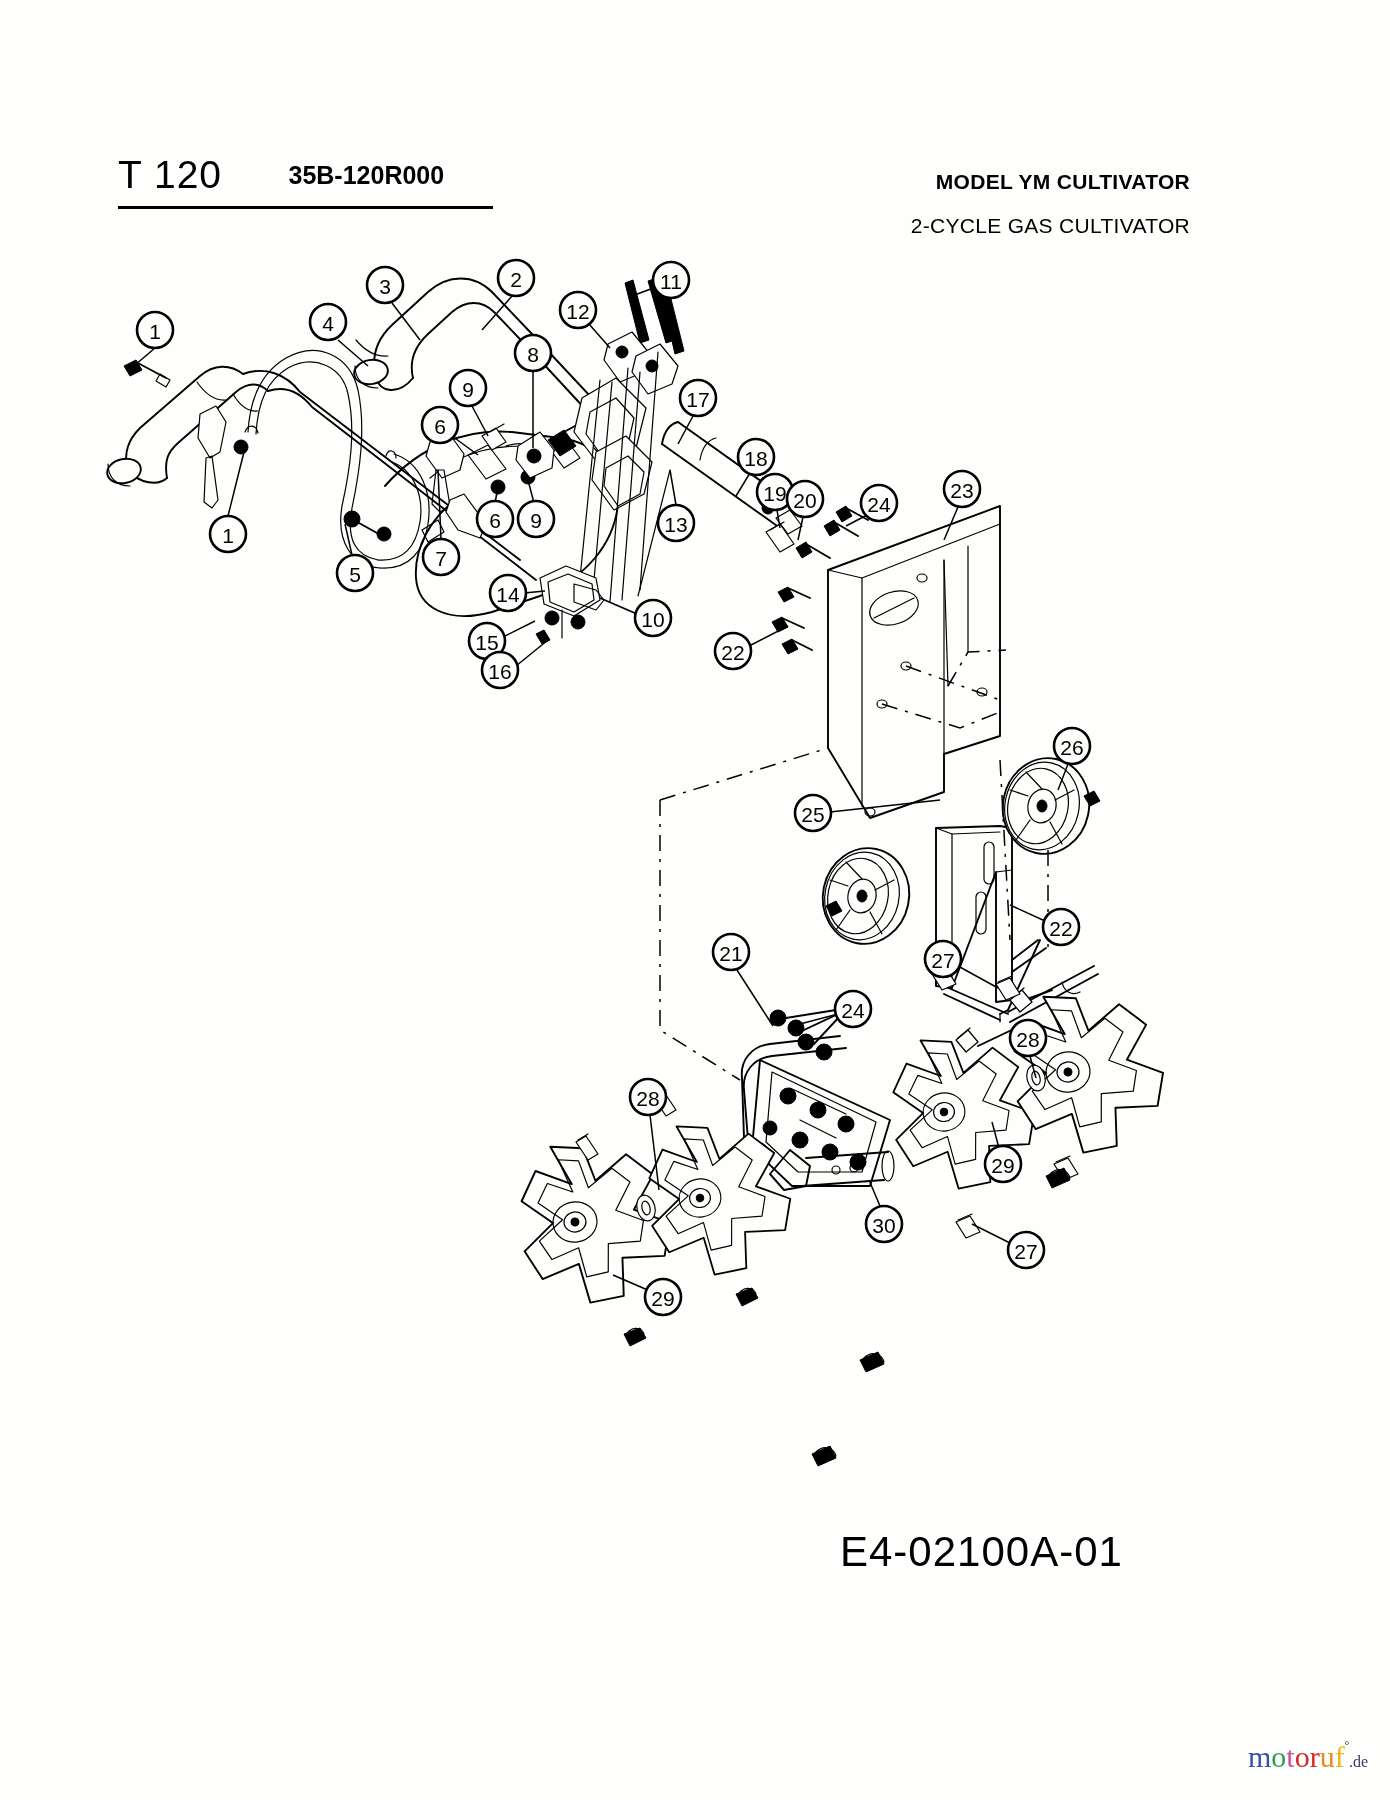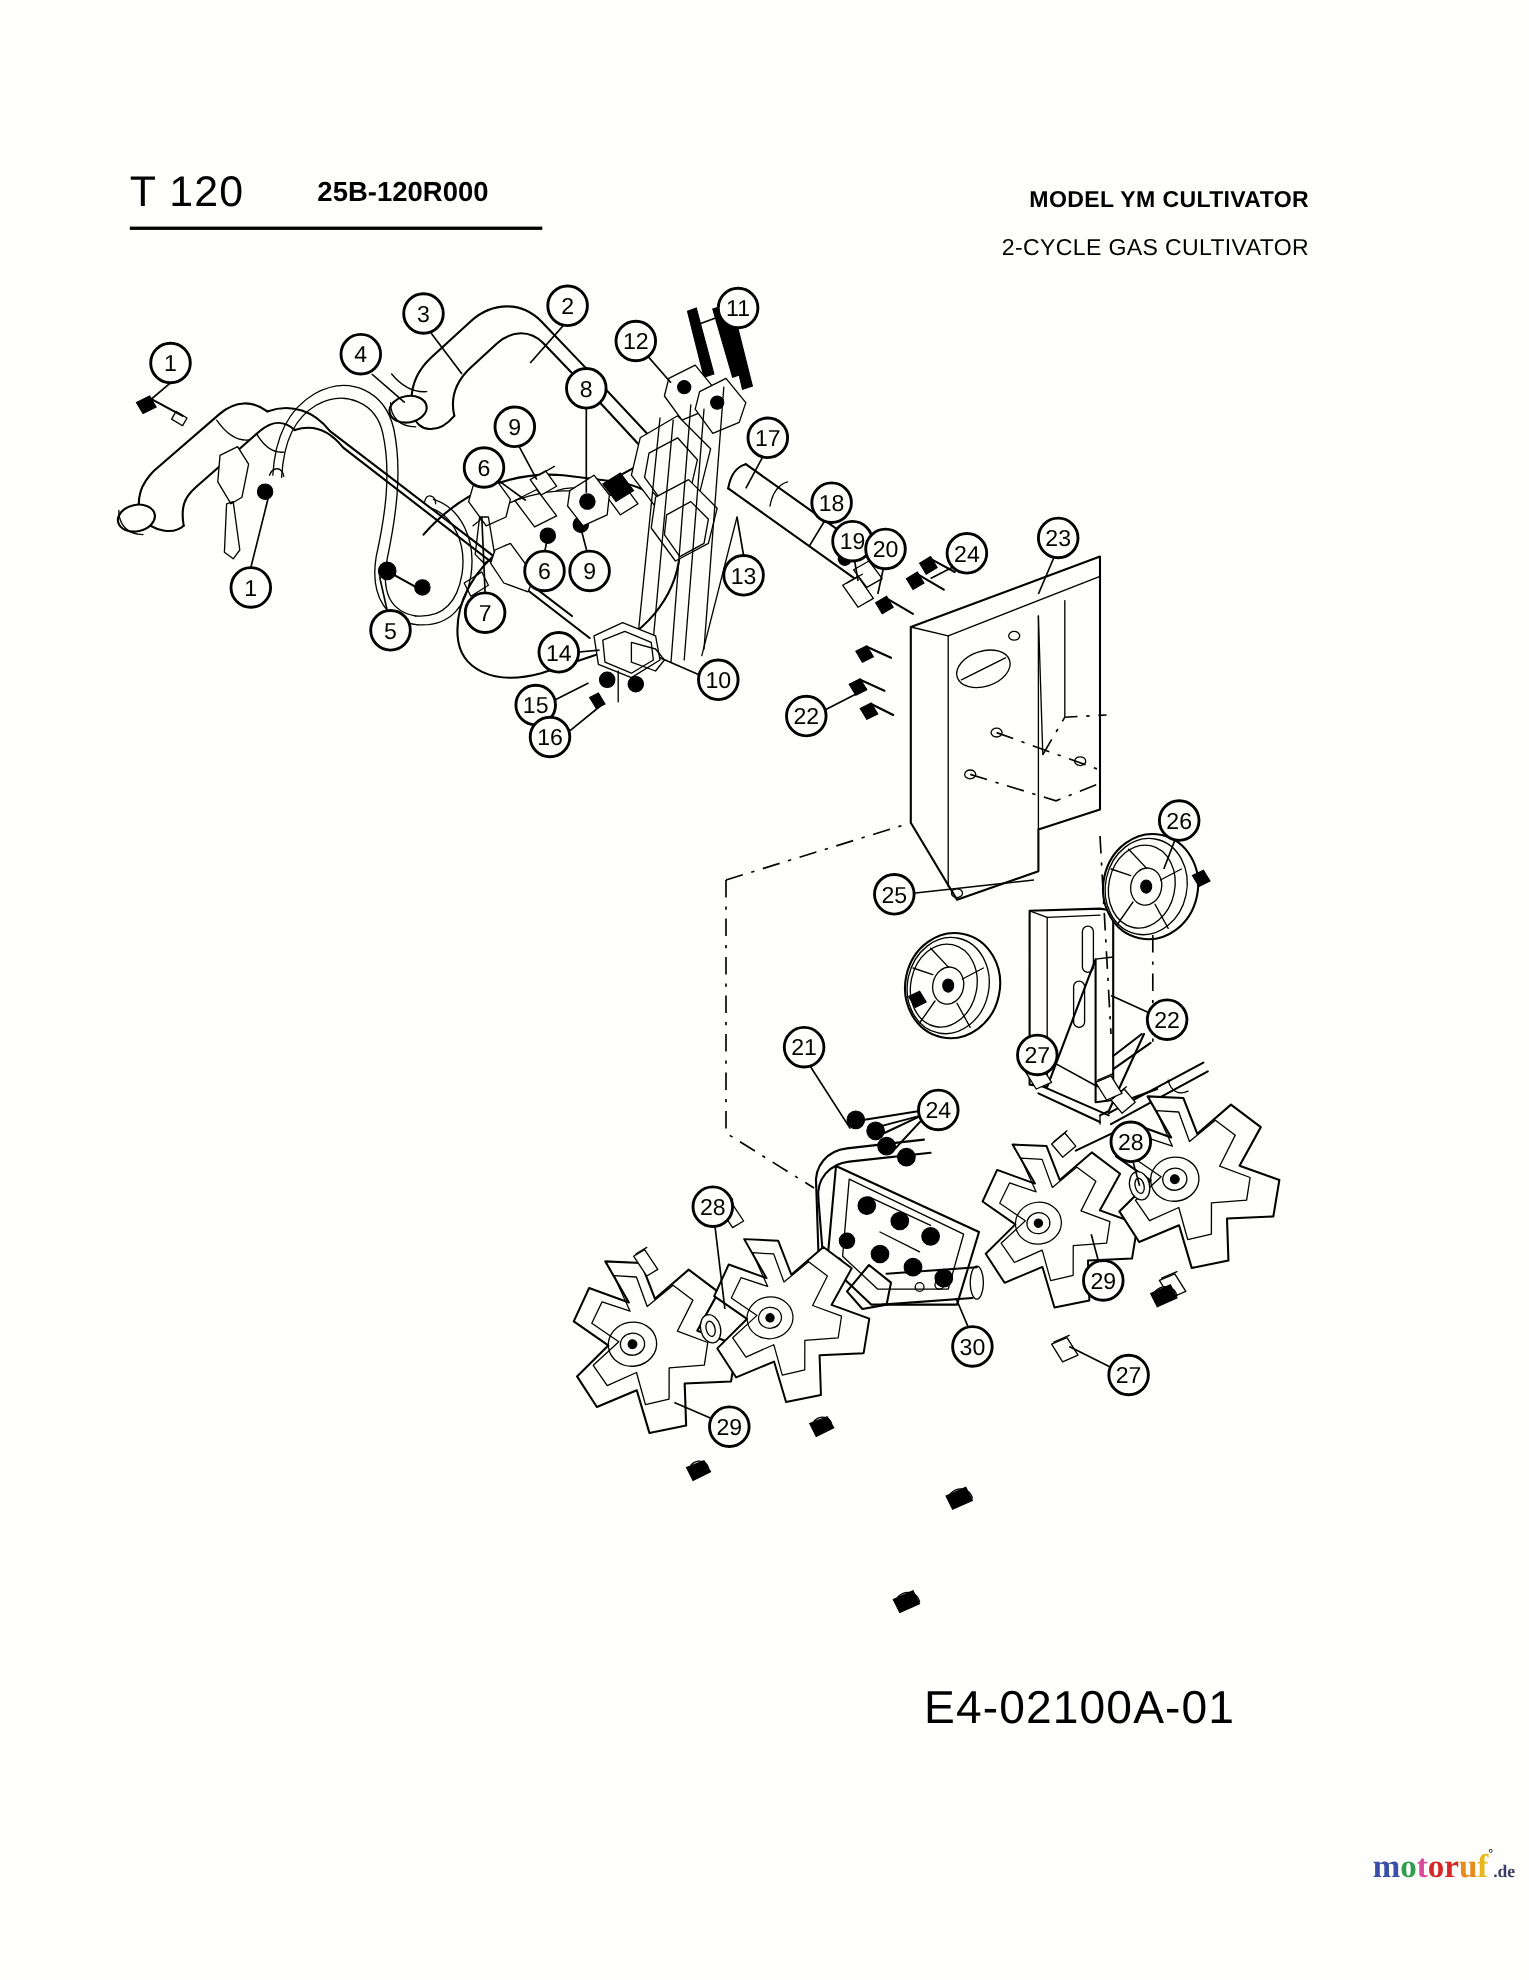--- a/index.html
+++ b/index.html
@@ -33,22 +33,22 @@
   .hdr-right .l1{font-size:21px;font-weight:700;letter-spacing:.3px;}
   .hdr-right .l2{font-size:21px;font-weight:400;letter-spacing:.3px;margin-top:20px;}
 
   
   .drawing-code{
     position:absolute;left:840px;top:1528px;
     font-size:42px;letter-spacing:1px;font-weight:400;
   }
 
   
-  .wm{position:absolute;left:1248px;top:1682px;font-family:"Liberation Serif", serif;
-      font-size:30px;line-height:1;letter-spacing:0px;font-weight:bold;}
+  .wm{position:absolute;left:1248px;top:1742px;font-family:"Liberation Serif", serif;
+      font-size:30px;line-height:1;letter-spacing:0px;}
   .wm span{display:inline-block;}
   .wm .dot{font-size:11px;vertical-align:top;position:relative;top:-2px;}
   .wm .de{font-size:16px;color:#3a3a66;}
 
   
   #art{position:absolute;left:0;top:0;width:1390px;height:1800px;}
   #art .ln{fill:none;stroke:#000;stroke-width:1.9;stroke-linecap:round;stroke-linejoin:round;}
   #art .ln-thin{fill:none;stroke:#000;stroke-width:1.2;stroke-linecap:round;stroke-linejoin:round;}
   #art .ln-lead{fill:none;stroke:#000;stroke-width:1.5;}
   #art .ln-dash{fill:none;stroke:#000;stroke-width:1.5;stroke-dasharray:16 8 3 8;}
@@ -60,21 +60,21 @@
   .cal-t{font-family:"Liberation Sans", sans-serif;font-size:21px;font-weight:400;
          text-anchor:middle;dominant-baseline:central;fill:#000;}
 </style>
 </head>
 <body>
 
 <div id="sheet">
 
   <div class="hdr-left">
     <span class="hdr-title">T 120</span>
-    <span class="hdr-model">25B-120R000</span>
+    <span class="hdr-model">35B-120R000</span>
   </div>
   <div class="hdr-rule"></div>
 
   <div class="hdr-right">
     <div class="l1">MODEL YM CULTIVATOR</div>
     <div class="l2">2-CYCLE GAS CULTIVATOR</div>
   </div>
 
   <svg id="art" viewBox="0 0 1390 1800">
 

